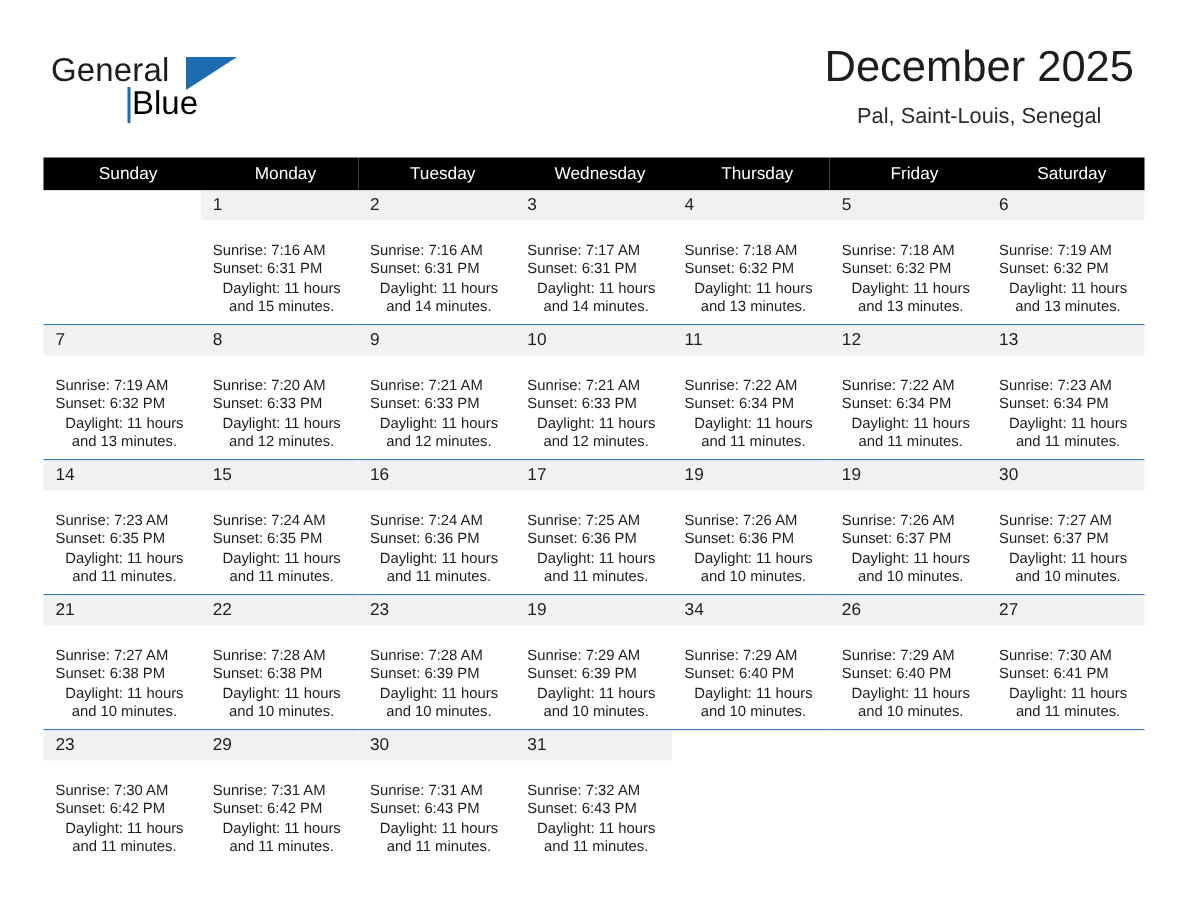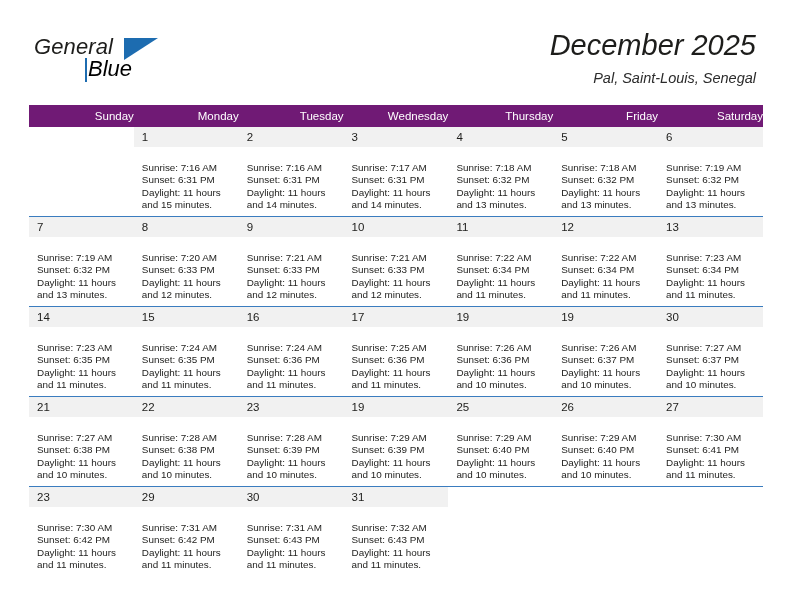--- a/index.html
+++ b/index.html
@@ -21,21 +21,20 @@
     box-sizing: border-box;
   }
 
   
   .header {
     position: absolute;
     left: 0;
     top: 0;
     width: 792px;
     height: 73px;
-    font-style: italic;
   }
   .logo {
     position: absolute;
     left: 34px;
     top: 34px;
     width: 130px;
     height: 52px;
   }
   .logo-general {
     position: absolute;
@@ -69,21 +68,21 @@
     top: 24px;
     width: 2px;
     height: 24px;
     background: #1d6cb0;
   }
 
   .title-block {
     position: absolute;
     right: 36px;
     top: 28px;
-    text-align: right;
+    text-align: center;
   }
   .cal-title {
     font-size: 29px;
     line-height: 34px;
     color: #1d1d1b;
     font-weight: normal;
     margin: 0;
     white-space: nowrap;
   }
   .cal-subtitle {
@@ -97,25 +96,25 @@
   
   .calendar {
     position: absolute;
     left: 29px;
     top: 105px;
     width: 734px;
     border-collapse: collapse;
     table-layout: fixed;
   }
   .calendar th {
-    background: #701a75;
+    background: #000000;
     color: #ffffff;
     font-size: 11.5px;
     font-weight: normal;
-    text-align: right;
+    text-align: center;
     padding: 5px 0 5px 8px;
     height: 20px;
     box-sizing: border-box;
   }
   .calendar td {
     vertical-align: top;
     padding: 0;
     width: 104.85px;
     box-sizing: border-box;
   }
@@ -147,20 +146,21 @@
     padding: 15px 5px 0 8px;
     font-size: 9.9px;
     line-height: 12.4px;
     color: #1d1d1b;
   }
   .cell-body div {
     white-space: nowrap;
   }
   .cell-body .daylight {
     white-space: normal;
+    text-align: center;
   }
 </style>
 </head>
 <body>
 
 <div class="page">
 
   <div class="header">
 
     <div class="logo">
@@ -446,21 +446,21 @@
               <div class="cell-num">19</div>
               <div class="cell-body">
                 <div>Sunrise: 7:29 AM</div>
                 <div>Sunset: 6:39 PM</div>
                 <div class="daylight">Daylight: 11 hours and 10 minutes.</div>
               </div>
             </div>
           </td>
         <td>
             <div class="cell">
-              <div class="cell-num">25</div>
+              <div class="cell-num">34</div>
               <div class="cell-body">
                 <div>Sunrise: 7:29 AM</div>
                 <div>Sunset: 6:40 PM</div>
                 <div class="daylight">Daylight: 11 hours and 10 minutes.</div>
               </div>
             </div>
           </td>
         <td>
             <div class="cell">
               <div class="cell-num">26</div>

